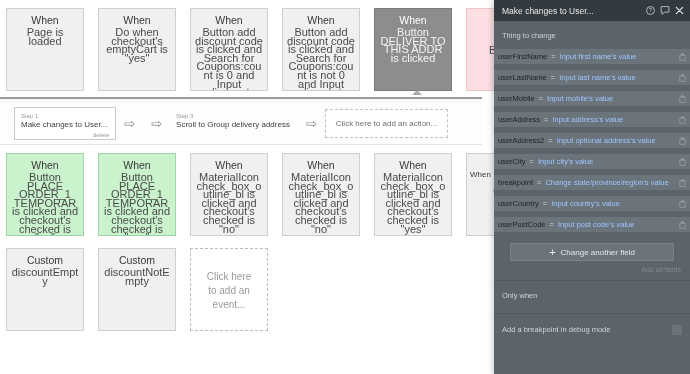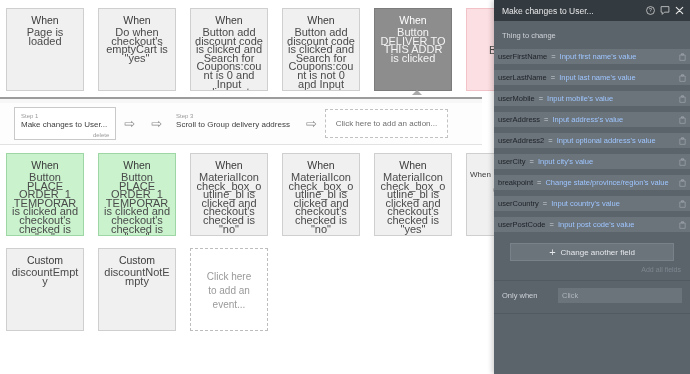--- a/index.html
+++ b/index.html
@@ -391,21 +391,24 @@
       <span class="plus">+</span>
       <span>Change another field</span>
     </div>
 
     <div class="addall">Add all fields</div>
 
     <div class="panel-div"></div>
 
     <div class="row">
       <div class="lbl">Only when</div>
-      <div class="val" style="color:#aeb5bb;">Click</div>
     </div>
 
     <div class="panel-div" style="margin-top:10px;"></div>
 
+    <div class="bpt">
+      <div class="bl">Add a breakpoint in debug mode</div>
+      <div class="chk"></div>
+    </div>
 
   </div>
 
 </div>
 
 </body></html>

